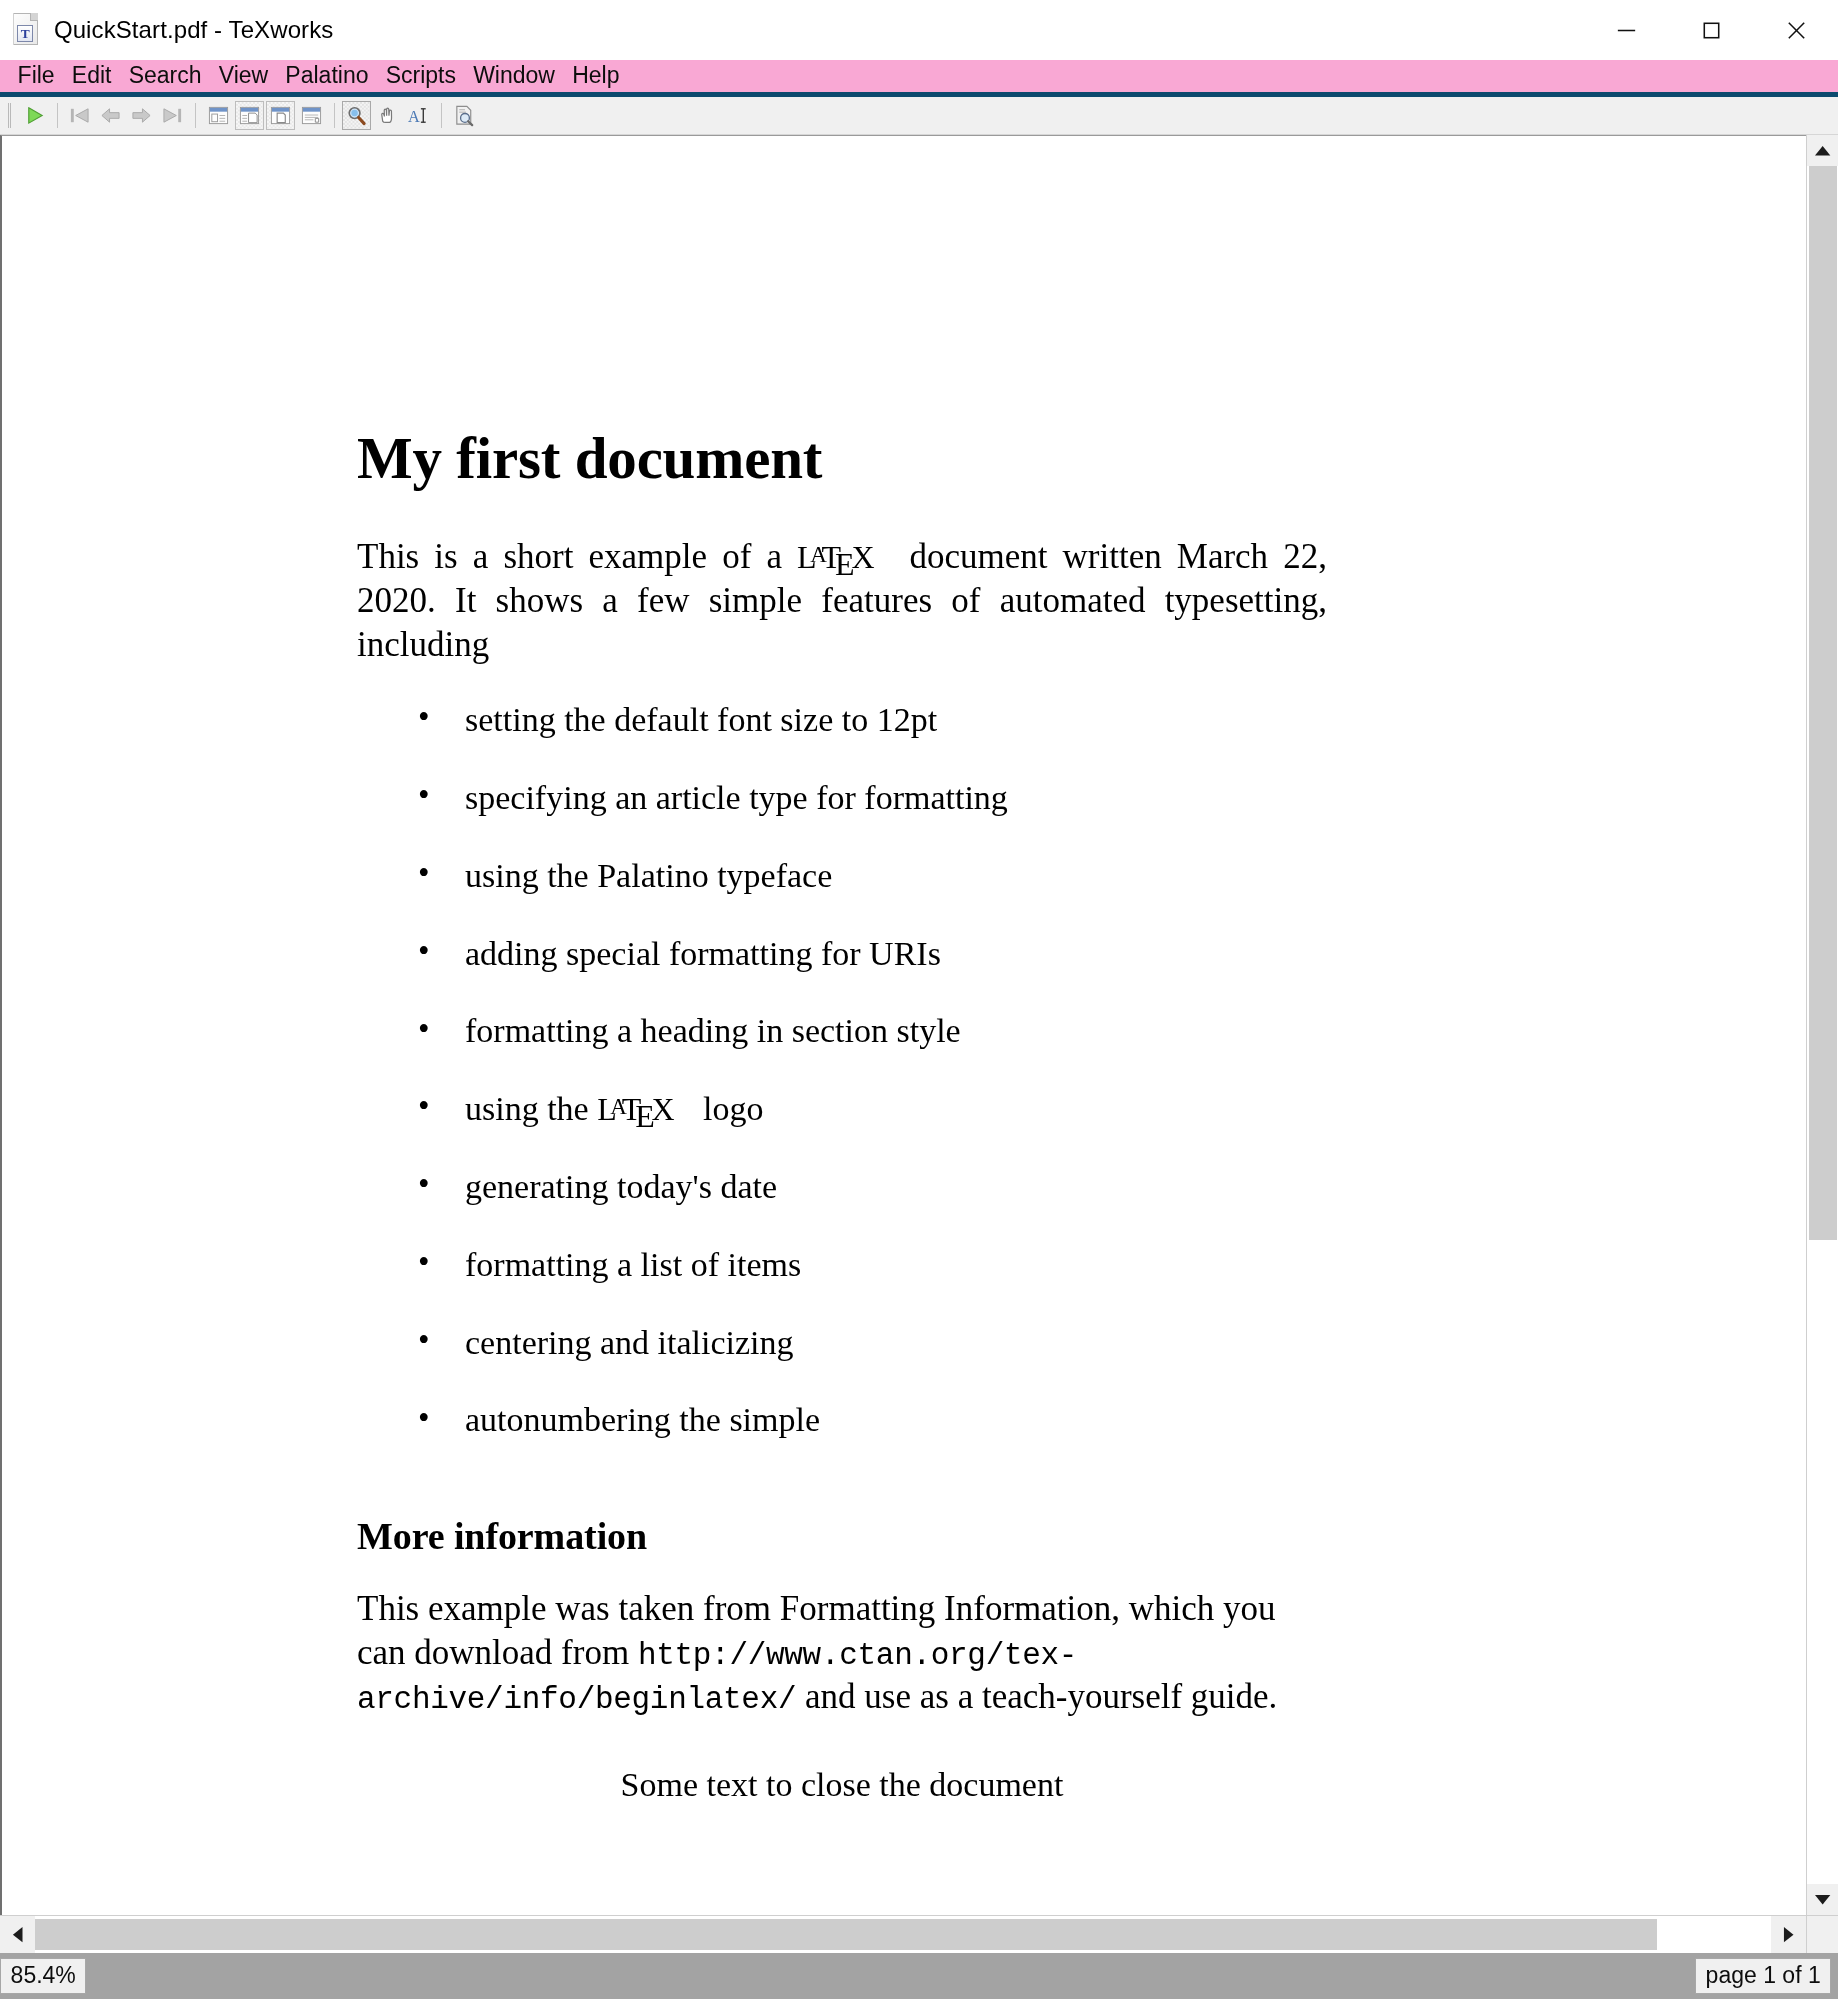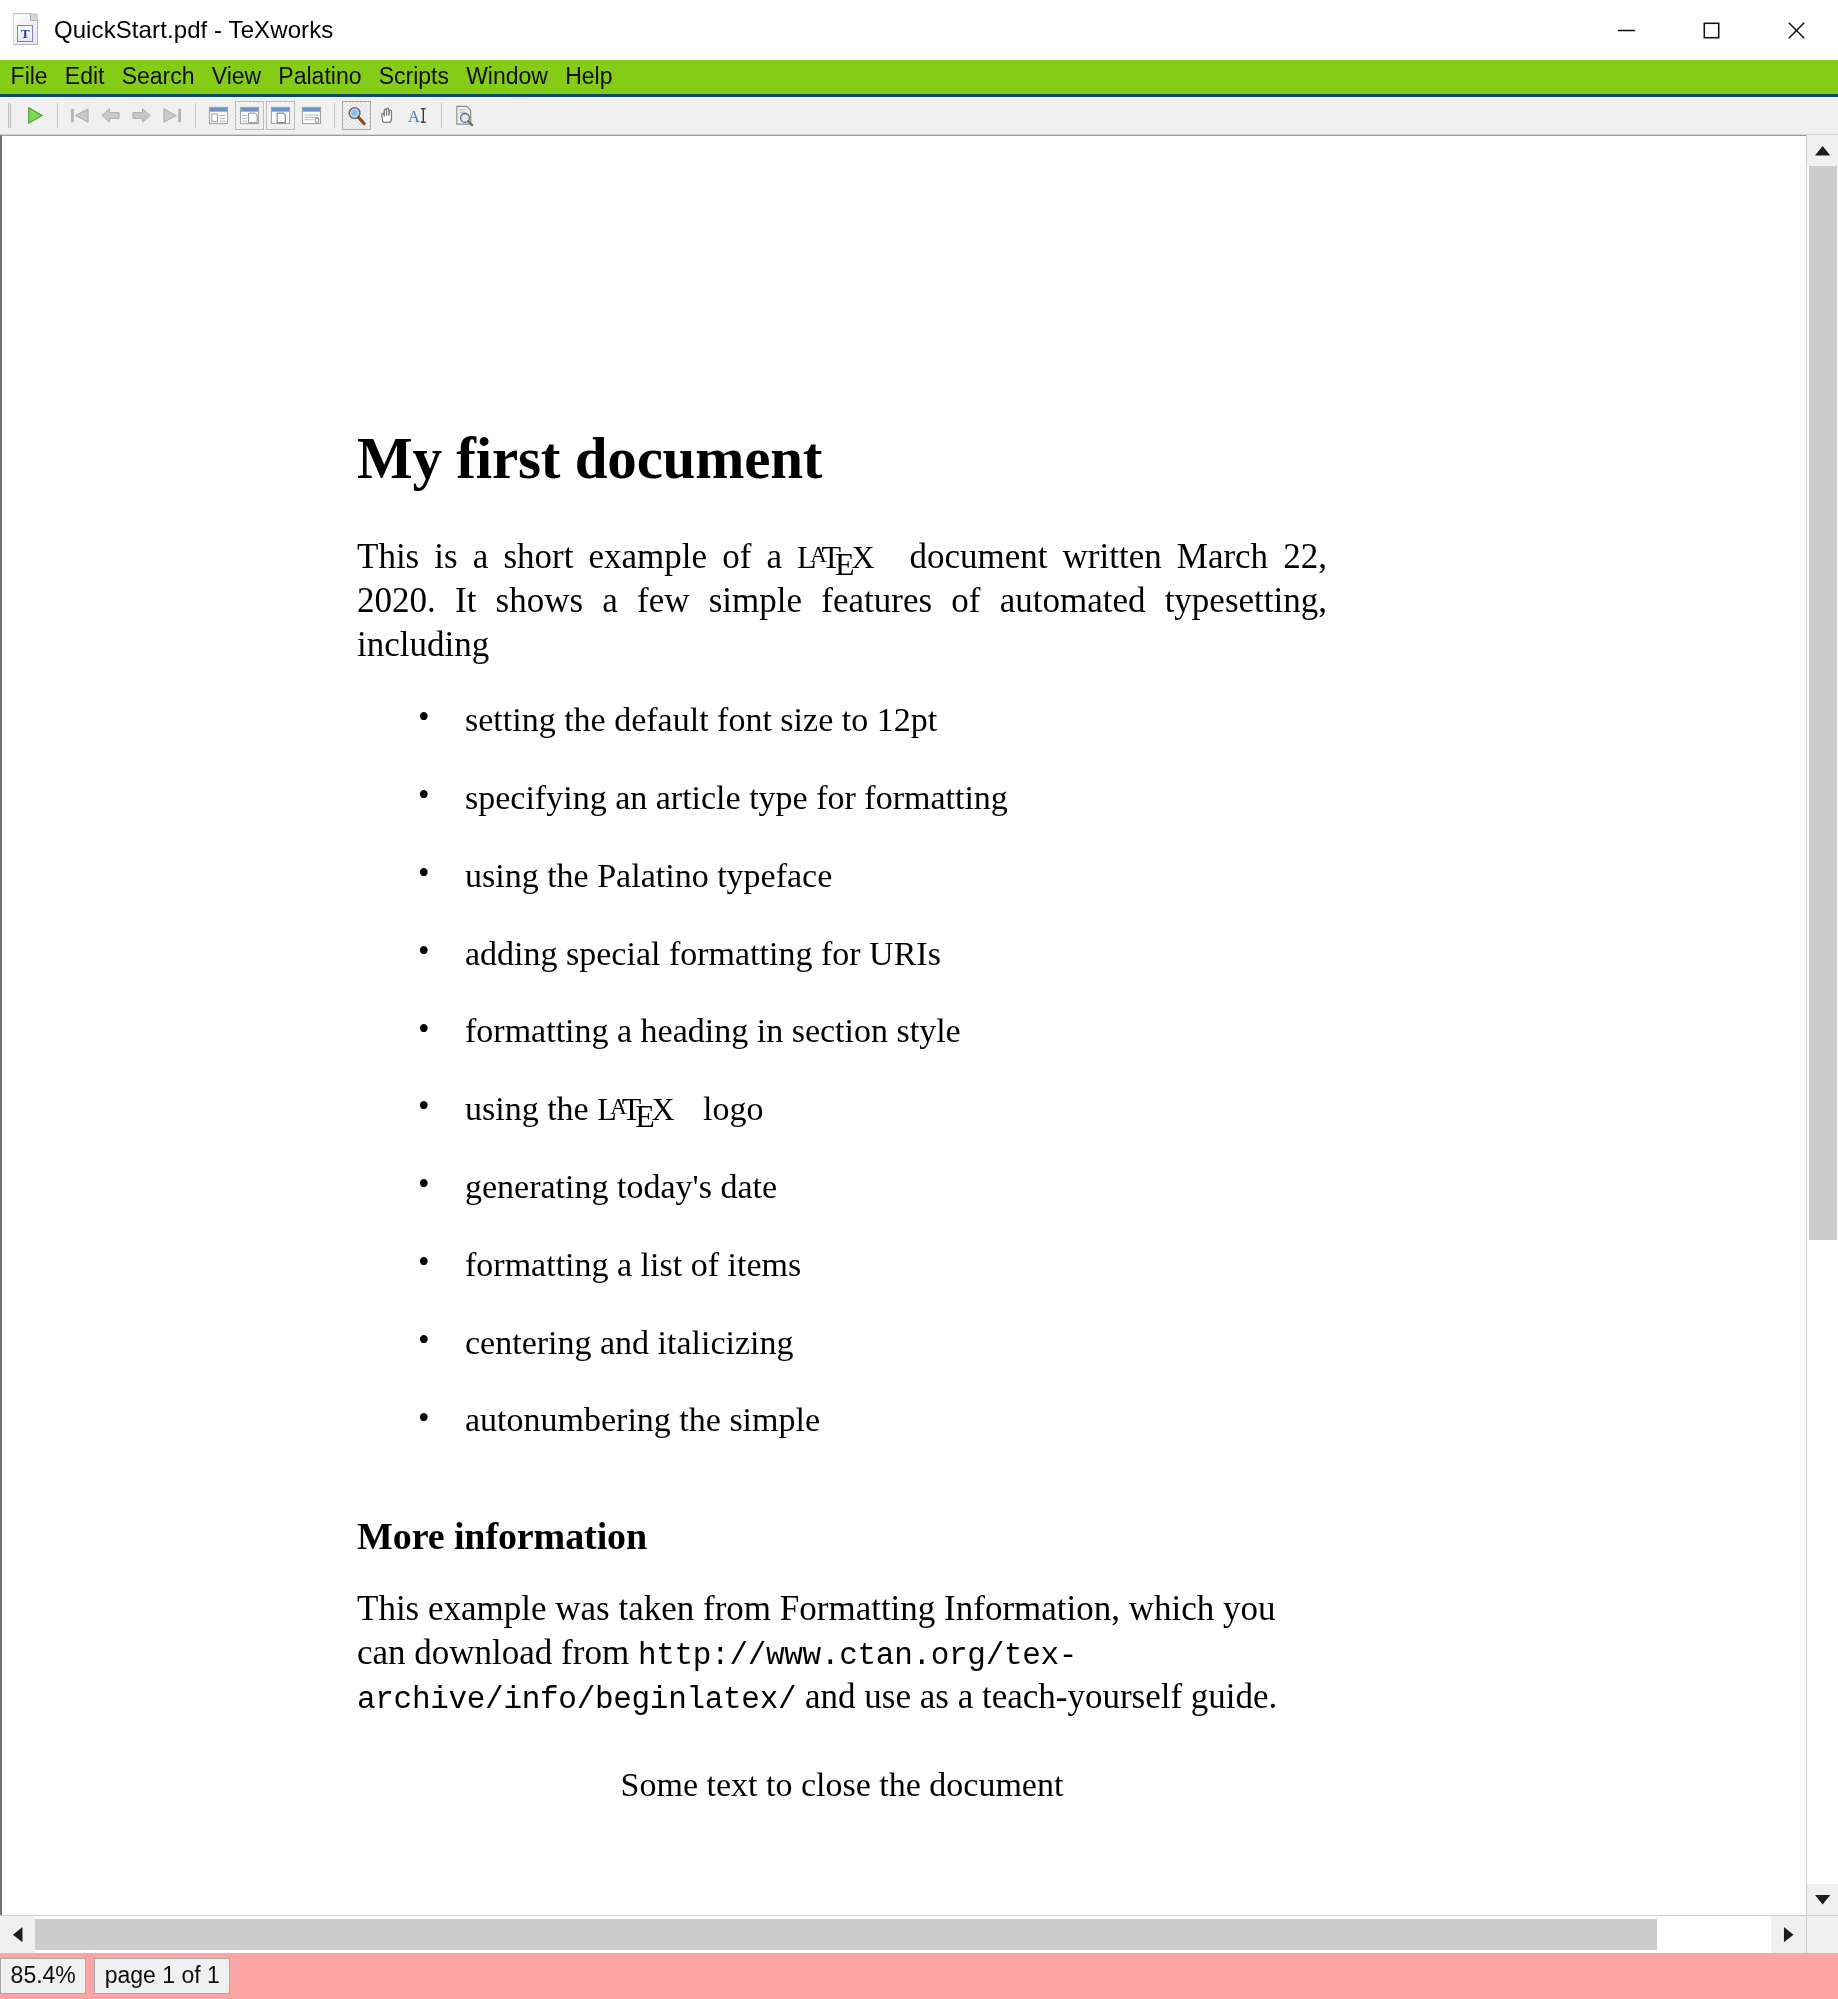--- a/index.html
+++ b/index.html
@@ -36,23 +36,23 @@
     font-family:"Liberation Serif", serif; font-weight:bold; font-size:13.4px;
     color:#2b3f9c; text-align:center; line-height:16.3px;
   }
   .titletext { font-size:24px; color:#000000; letter-spacing:0.1px; white-space:nowrap; }
   .wbuttons { position:absolute; right:0; top:0; height:60px; display:flex; }
   .wbtn { width:85px; height:60px; display:flex; align-items:center; justify-content:center; cursor:default; }
   .wbtn svg { display:block; }
 
   
   .menubar {
-    height:37px; min-height:37px; background:#84cc16;
-    display:flex; align-items:center; padding-left:2px;
-    border-bottom:3px solid #0c4a6e;
+    height:37px; min-height:37px; background:#f9a8d4;
+    display:flex; align-items:center; padding-left:9px;
+    border-bottom:5px solid #0c4a6e;
   }
   .menuitem {
     font-size:23px; color:#0d0d0d; padding:1px 8.6px 2.9px 8.6px;
     white-space:nowrap; cursor:default; line-height:29px;
   }
 
   
   .toolbar {
     height:38px; min-height:38px; background:#f0f0f0;
     display:flex; align-items:center; padding-left:3.8px;
@@ -102,22 +102,22 @@
   .hs-arrow { width:35px; display:flex; align-items:center; justify-content:center; cursor:default; }
   .htrack { flex:1; position:relative; background:#ffffff; }
   .hthumb {
     position:absolute; top:2.9px; bottom:2.9px; left:0; width:1622px;
     background:#cdcdcd; border:1px solid #cdcdcd;
   }
   .corner { width:33px; background:#f0f0f0; border-left:1px solid #cfcfcf; }
 
   
   .statusbar {
-    height:46px; min-height:46px; background:#fca5a5;
-    display:flex; align-items:center; justify-content:flex-start;
+    height:46px; min-height:46px; background:#a3a3a3;
+    display:flex; align-items:center; justify-content:space-between;
     padding-right:7.7px; gap:7.7px;
   }
   .statusbox {
     border:1px solid #a7a7a7; background:#f0f0f0; padding:1.9px 9.6px 3.8px 9.6px;
     font-size:23px; color:#0d0d0d; line-height:29px; white-space:nowrap;
   }
 
   
   .page {
     position:absolute; left:0; top:0; width:100%; height:100%;

